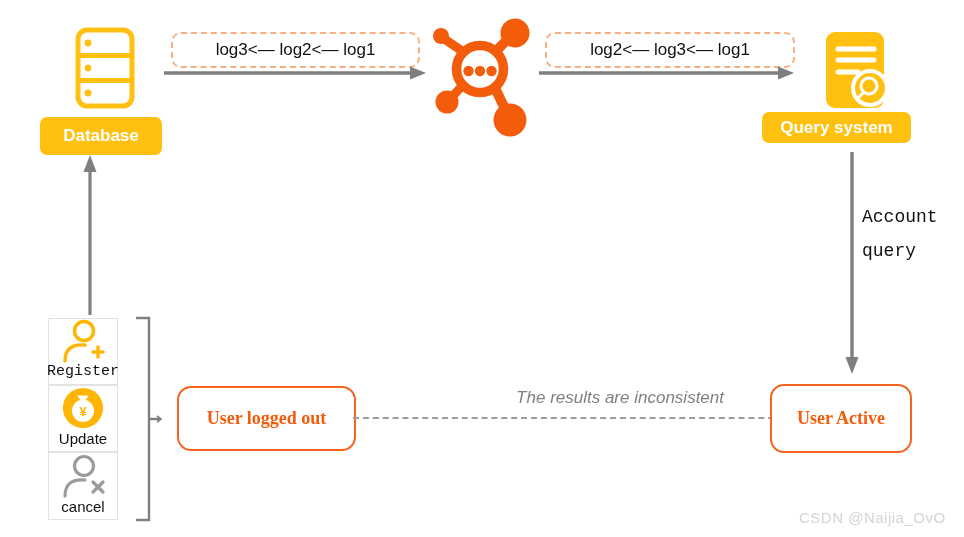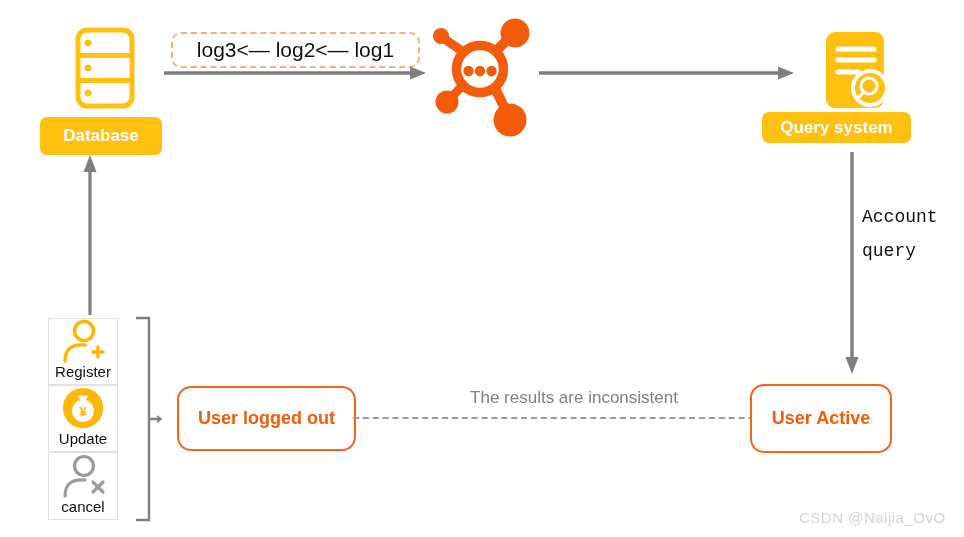--- a/index.html
+++ b/index.html
@@ -7,33 +7,33 @@
   .abs{position:absolute;}
 
   
   .pill{display:flex;align-items:center;justify-content:center;color:#fff;font-weight:bold;
         font-size:17px;border-radius:7px;}
   .pill-amber{background:#FFC010;}
   .pill-gray{background:#BFBFBF;border-radius:8px;flex-direction:column;line-height:23px;}
 
   
   .msgbox{display:flex;align-items:center;justify-content:center;border:2px dashed #F7AF81;
-          border-radius:10px;font-size:21px;color:#111;background:#fff;}
+          border-radius:10px;font-size:17px;color:#111;background:#fff;}
 
   
   .statebox{display:flex;align-items:center;justify-content:center;border:2px solid #F4641E;
-            border-radius:14px;color:#F25C0A;font-size:18px;font-weight:600;background:#fff;}
+            border-radius:14px;color:#F25C0A;font-size:18px;font-weight:600;background:#fff;font-family:Liberation Serif, serif;}
 
   
   .actionbox{box-sizing:border-box;width:70px;height:67px;border:1px solid #E2E2E2;background:#fff;
              display:flex;flex-direction:column;align-items:center;justify-content:flex-end;}
   .actionbox .lbl{font-size:15px;color:#111;margin-bottom:3px;line-height:18px;}
 
   .edge-label{color:#111;font-size:18px;line-height:34px;}
-  .inconsistent{color:#808080;font-size:17px;text-align:center;}
+  .inconsistent{color:#808080;font-size:17px;text-align:right;font-style:italic;}
   .dashline{border-top:2px dashed #9B9B9B;height:0;}
   .watermark{color:#D4D4D4;font-size:15px;letter-spacing:0.5px;}
   svg{display:block;}
 </style>
 </head>
 <body>
 
 <div class="canvas">
 
   <svg class="abs" style="left:72px;top:26px;" width="66" height="84" viewBox="0 0 66 84">
@@ -60,20 +60,21 @@
     <circle cx="15" cy="21" r="8" fill="#F25C0A"></circle>
     <circle cx="89" cy="18" r="14.5" fill="#F25C0A"></circle>
     <circle cx="21" cy="87" r="11.5" fill="#F25C0A"></circle>
     <circle cx="84" cy="105" r="16.5" fill="#F25C0A"></circle>
     <circle cx="54" cy="54" r="23.5" fill="#fff" stroke="#F25C0A" stroke-width="9.5"></circle>
     <circle cx="42.5" cy="56" r="5.2" fill="#F25C0A"></circle>
     <circle cx="54" cy="56" r="5.2" fill="#F25C0A"></circle>
     <circle cx="65.5" cy="56" r="5.2" fill="#F25C0A"></circle>
   </svg>
 
+  <div class="abs msgbox" style="left:545px;top:32px;width:246px;height:32px;">log2&lt;— log3&lt;— log1</div>
   <svg class="abs" style="left:539px;top:66px;" width="255" height="14" viewBox="0 0 255 14">
     <line x1="0" y1="7" x2="241" y2="7" stroke="#7F7F7F" stroke-width="3.4"></line>
     <polygon points="239,0.5 255,7 239,13.5" fill="#7F7F7F"></polygon>
   </svg>
 
   <svg class="abs" style="left:820px;top:30px;" width="72" height="84" viewBox="0 0 72 84">
     <rect x="6" y="2" width="58" height="76" rx="9" fill="#FFC010"></rect>
     <line x1="18" y1="19" x2="54" y2="19" stroke="#fff" stroke-width="5" stroke-linecap="round"></line>
     <line x1="18" y1="30" x2="54" y2="30" stroke="#fff" stroke-width="5" stroke-linecap="round"></line>
     <line x1="18" y1="42" x2="38" y2="42" stroke="#fff" stroke-width="5" stroke-linecap="round"></line>
@@ -85,21 +86,21 @@
 
   <svg class="abs" style="left:845px;top:152px;" width="14" height="222" viewBox="0 0 14 222">
     <line x1="7" y1="0" x2="7" y2="207" stroke="#7F7F7F" stroke-width="3.4"></line>
     <polygon points="0.5,205 7,222 13.5,205" fill="#7F7F7F"></polygon>
   </svg>
   <div class="abs edge-label" style="left:862px;top:200px;font-family:Liberation Mono, monospace;">
     <div>Account</div>
     <div>query</div>
   </div>
 
-  <div class="abs actionbox" style="left:48px;top:318px;">
+  <div class="abs actionbox" style="left:48px;top:318px;font-family:Liberation Mono, monospace;">
     <svg width="52" height="44" viewBox="0 0 52 44">
       <circle cx="27" cy="12" r="9.5" fill="none" stroke="#FFB503" stroke-width="3.4"></circle>
       <path d="M8 42 C8 29 16 25 28 26" fill="none" stroke="#FFB503" stroke-width="3.4" stroke-linecap="round"></path>
       <line x1="36" y1="33" x2="46" y2="33" stroke="#FFB503" stroke-width="3.4" stroke-linecap="round"></line>
       <line x1="41" y1="28" x2="41" y2="38" stroke="#FFB503" stroke-width="3.4" stroke-linecap="round"></line>
     </svg>
     <div class="lbl">Register</div>
   </div>
 
   <div class="abs actionbox" style="left:48px;top:385px;">
@@ -131,17 +132,17 @@
   <svg class="abs" style="left:83px;top:155px;" width="14" height="160" viewBox="0 0 14 160">
     <polygon points="0.5,17 7,0 13.5,17" fill="#7F7F7F"></polygon>
     <line x1="7" y1="15" x2="7" y2="160" stroke="#7F7F7F" stroke-width="3.2"></line>
   </svg>
 
   <div class="abs statebox" style="left:177px;top:386px;width:175px;height:61px;">User logged out</div>
 
   <div class="abs dashline" style="left:353px;top:417px;width:441px;"></div>
   <div class="abs inconsistent" style="left:424px;top:388px;width:300px;">The results are inconsistent</div>
 
-  <div class="abs statebox" style="left:750px;top:384px;width:138px;height:65px;">User Active</div>
+  <div class="abs statebox" style="left:770px;top:384px;width:138px;height:65px;">User Active</div>
 
   <div class="abs watermark" style="left:799px;top:509px;">CSDN @Naijia_OvO</div>
 
 </div>
 
 </body></html>

